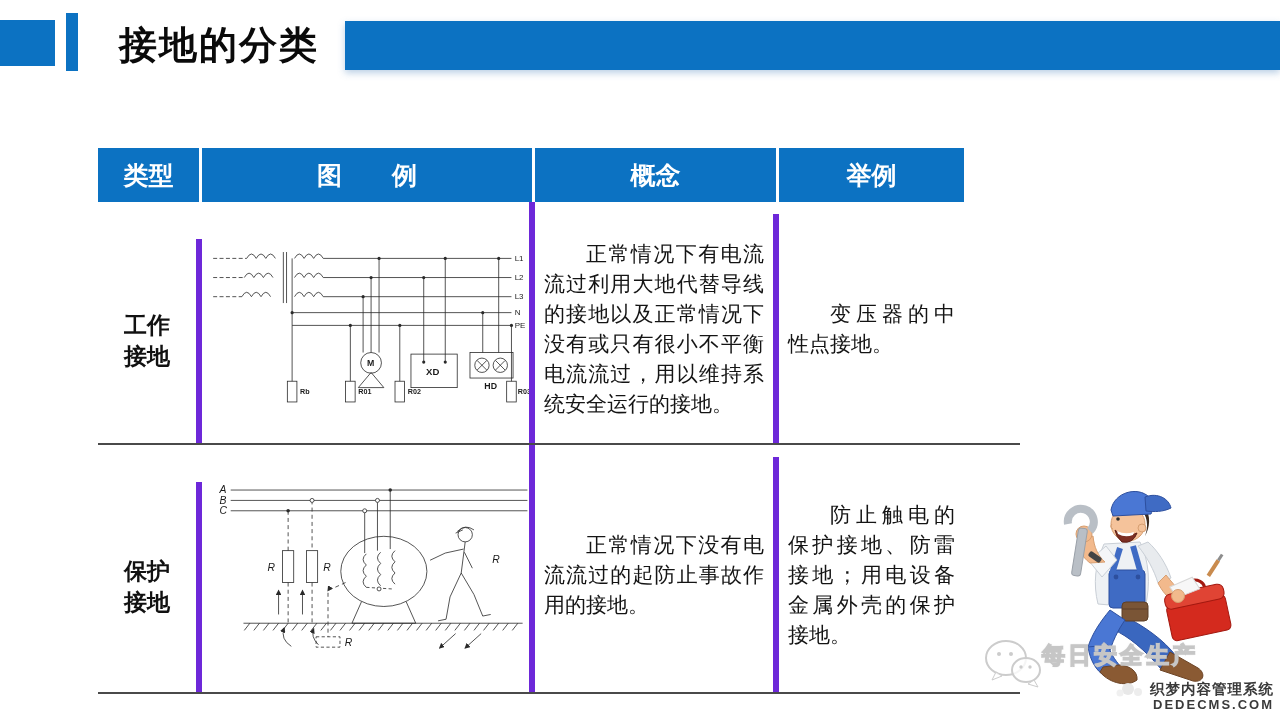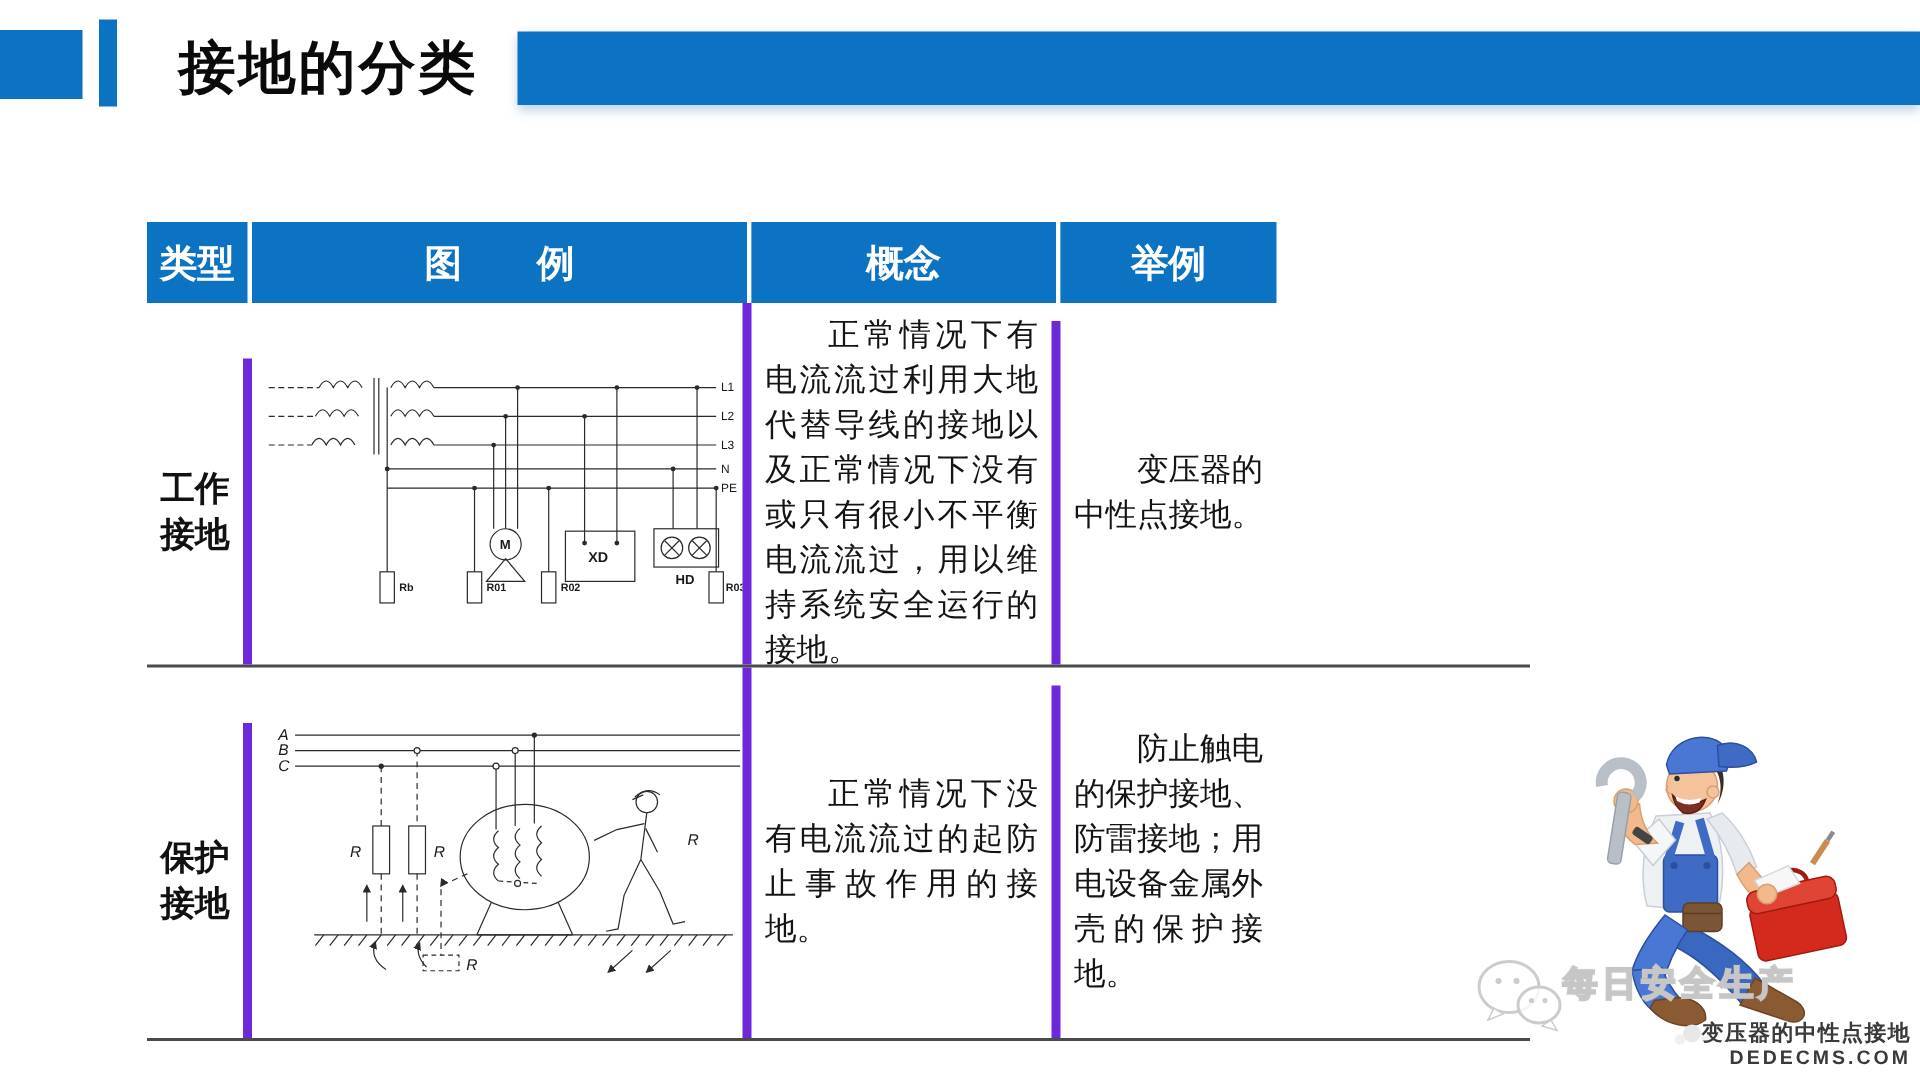--- a/index.html
+++ b/index.html
@@ -11,21 +11,21 @@
   .title-text{position:absolute;left:92px;top:20px;font-size:38px;font-weight:900;
               letter-spacing:2px;color:#0a0a0a;white-space:nowrap;margin-left:27px;}
   .tbar{position:absolute;left:345px;top:21px;width:935px;height:49px;background:#0C72C2;
         box-shadow:0 3px 7px rgba(60,120,180,.35);}
   
   .gtable{position:absolute;left:98px;top:148px;width:922px;z-index:1;}
   .ghead{display:flex;height:54px;}
   .ghead .hc{background:#0C72C2;color:#fff;font-weight:bold;font-size:25px;
              display:flex;align-items:center;justify-content:center;box-sizing:border-box;}
   .ghead .hc:not(:last-child){border-right:3px solid #fff;}
-  .w-type{width:70px;} .w-diag{width:333px;} .w-concept{width:206px;} .w-example{width:144px;}
+  .w-type{width:104px;} .w-diag{width:333px;} .w-concept{width:244px;} .w-example{width:185px;}
   .grow{display:flex;border-bottom:2px solid #4a4a4a;}
   .grow .bc{box-sizing:border-box;}
   .grow .bc:not(:last-child){border-right:6px solid #6d28d9;}
   .r1{height:241px;} .r2{height:247px;}
   .cell-type{display:flex;flex-direction:column;align-items:center;justify-content:center;
              font-weight:bold;font-size:23px;line-height:1.35;margin-top:37px;}
   .cell-diag{display:flex;align-items:center;justify-content:center;}
   .cell-text{display:flex;align-items:center;padding:0 9px;margin-top:12px;}
   .cell-text .para{text-indent:2em;text-align:justify;font-size:21px;line-height:30px;color:#141414;}
   
@@ -328,17 +328,17 @@
       <circle cx="17" cy="20" r="2" fill="#cccccc"></circle>
         <circle cx="29" cy="20" r="2" fill="#cccccc"></circle>
       <ellipse cx="44" cy="36" rx="14" ry="12" fill="rgba(255,255,255,0.8)" stroke="#cccccc" stroke-width="2"></ellipse>
       <path d="M52,46 l4,7 l-10,-3 Z" fill="rgba(255,255,255,0.8)" stroke="#cccccc"></path>
       <circle cx="39" cy="33" r="1.7" fill="#cccccc"></circle>
         <circle cx="48" cy="33" r="1.7" fill="#cccccc"></circle>
     </svg>
   </div>
   <div class="brand-mark">每日安全生产</div>
   <div class="cms">
-    <div class="l1">变压器的中性点接地</div>
+    <div class="l1">织梦内容管理系统</div>
     <div class="l2">DEDECMS.COM</div>
   </div>
 
 </div>
 
 </body></html>

